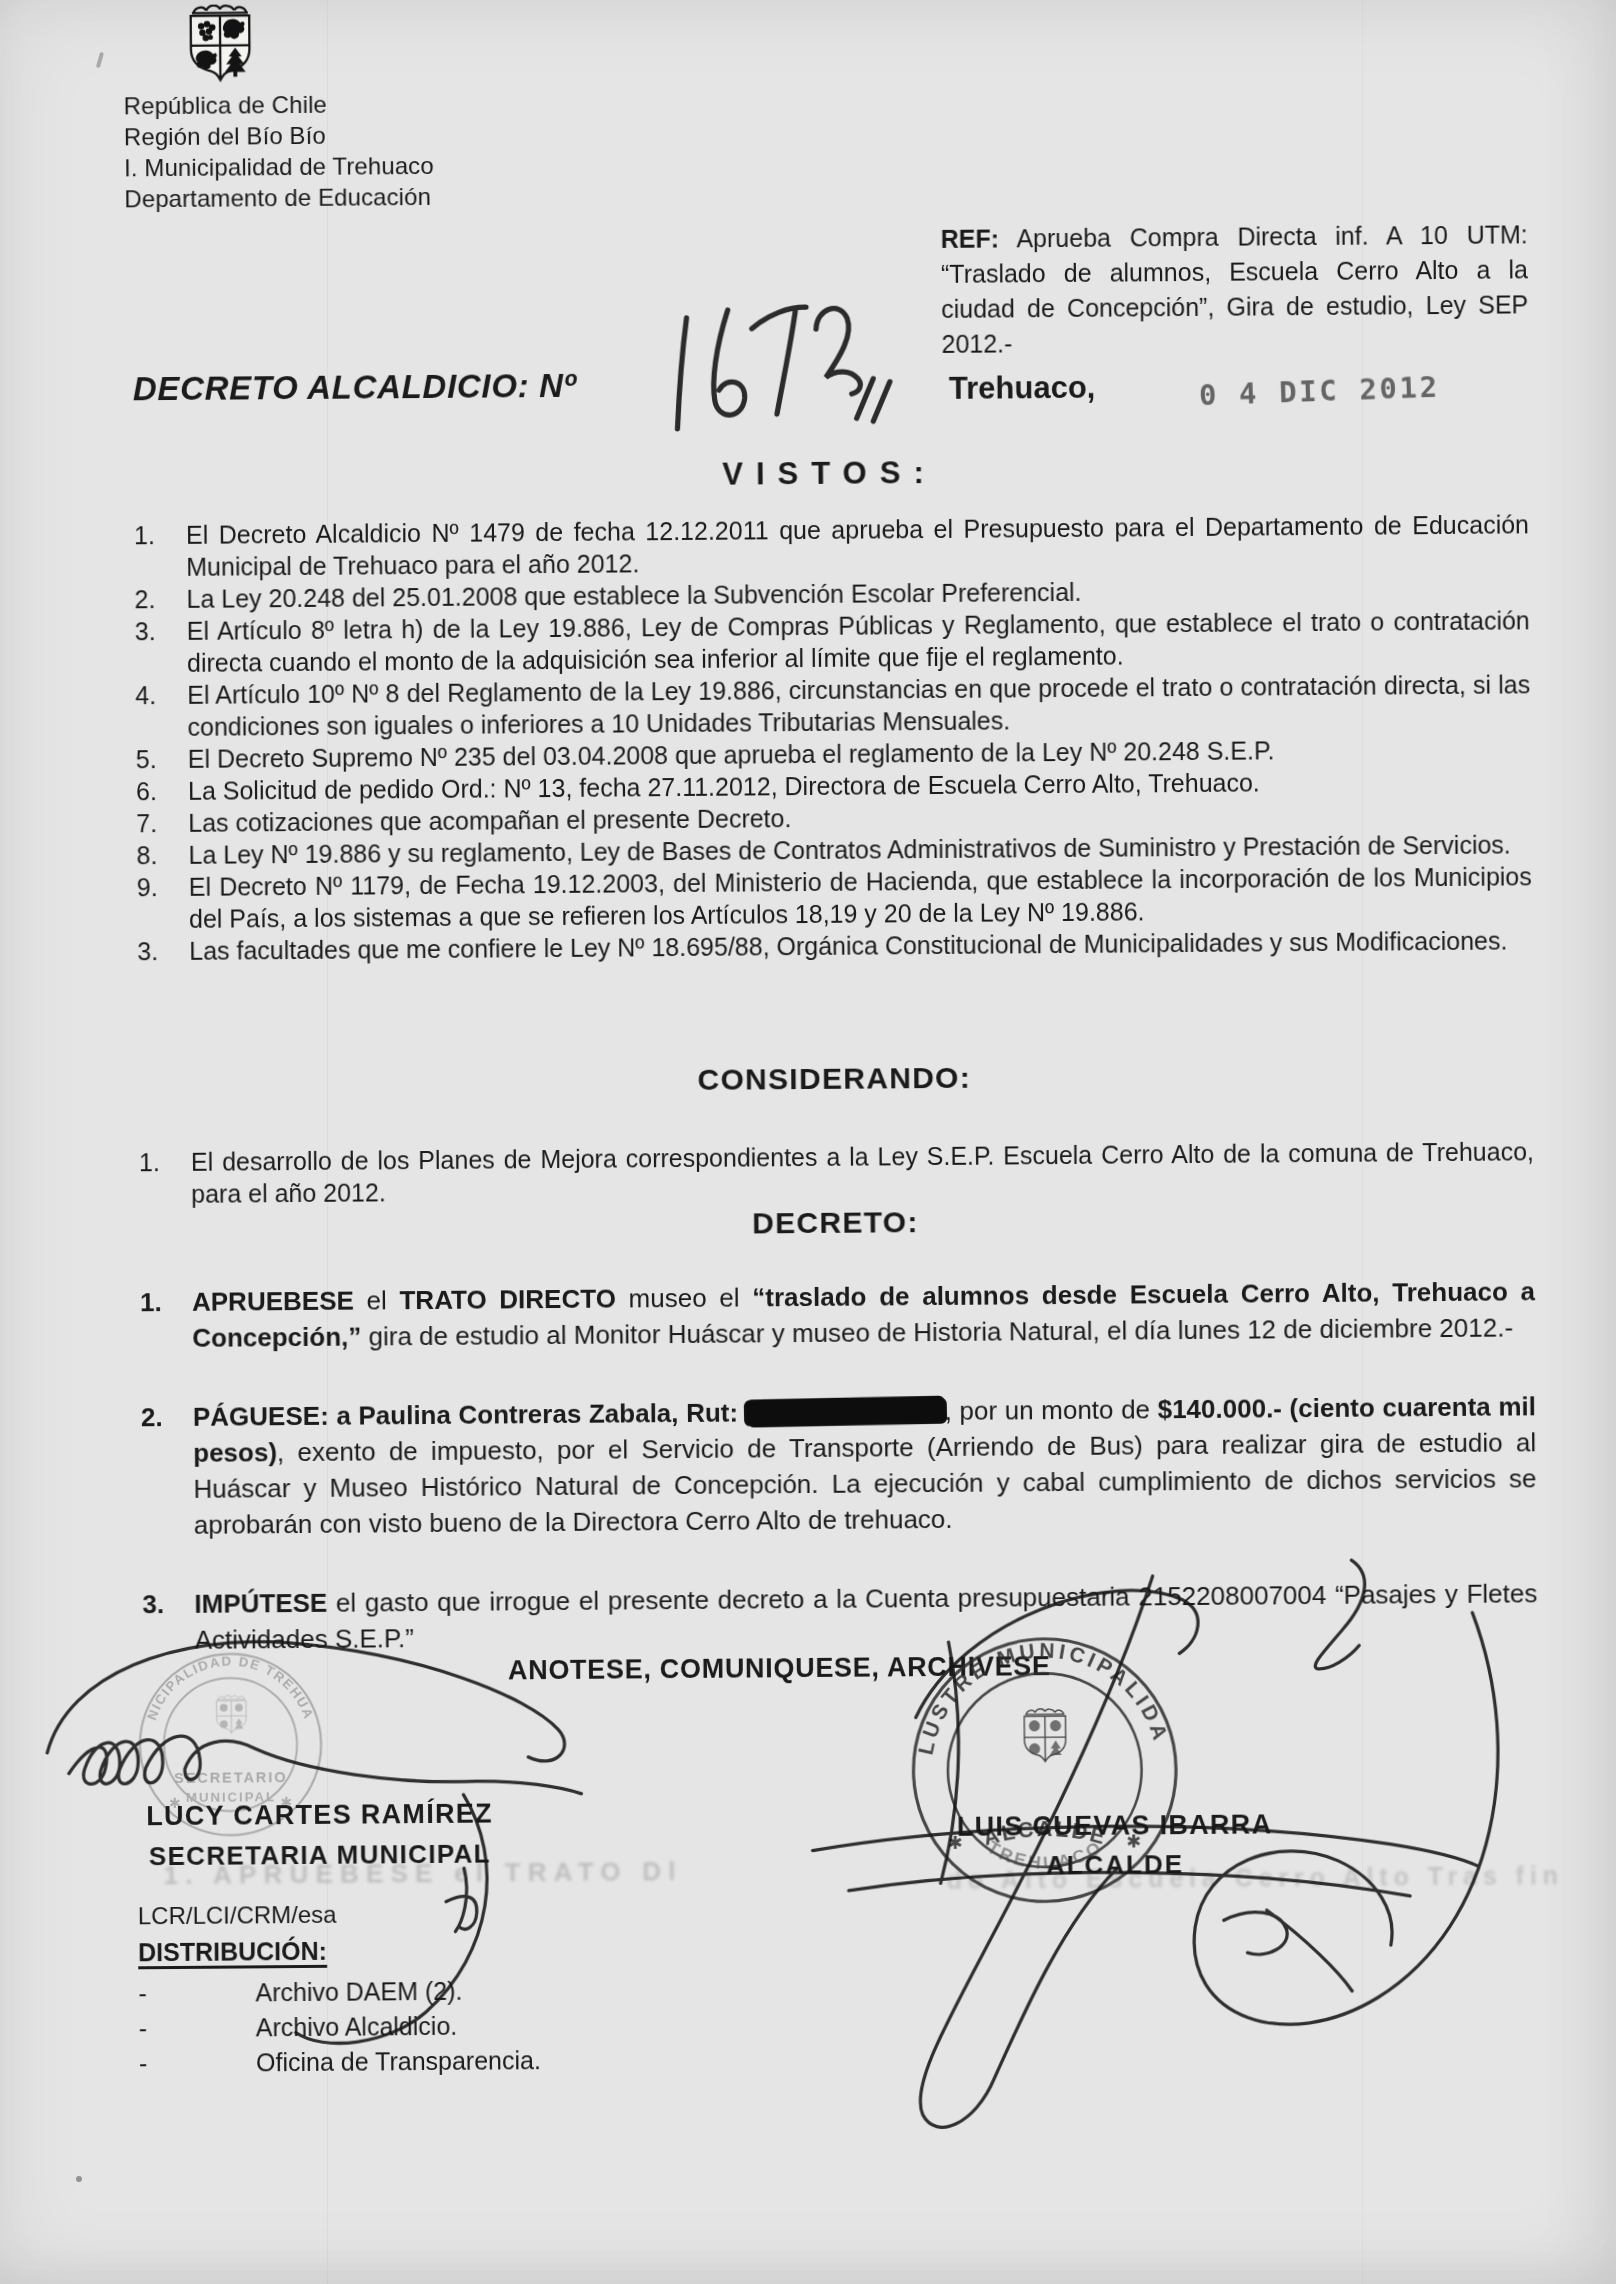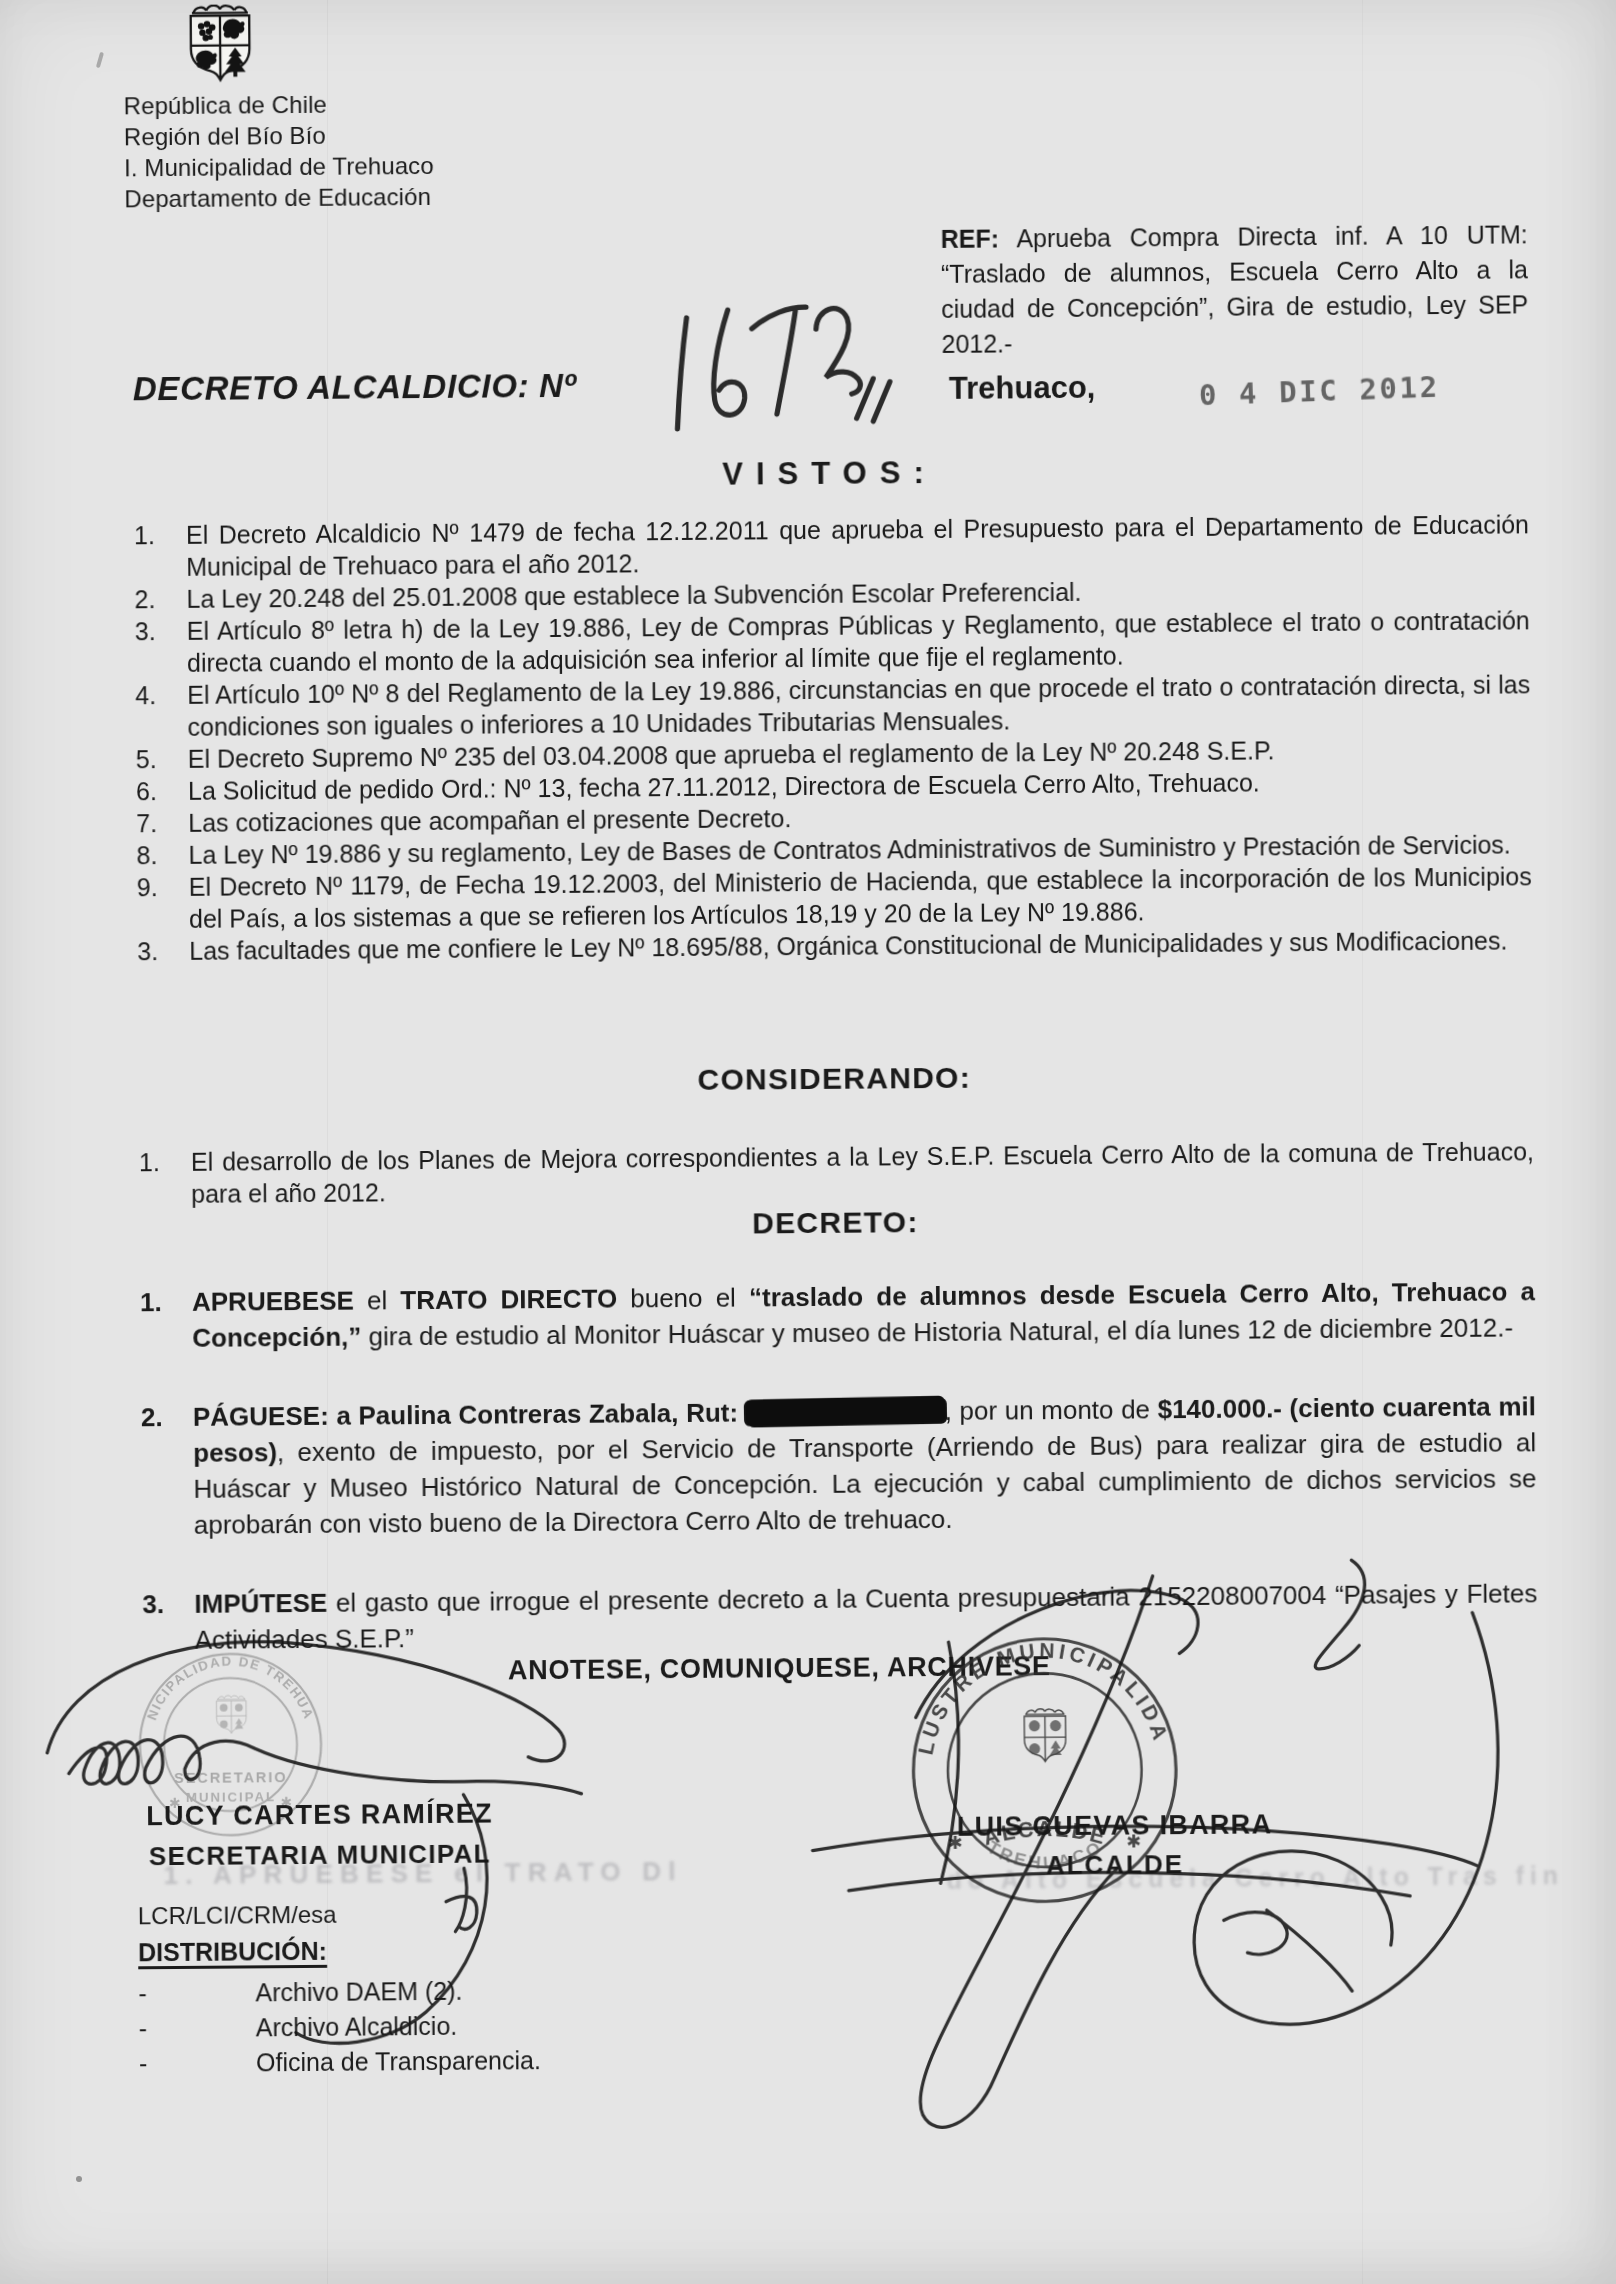--- a/index.html
+++ b/index.html
@@ -167,21 +167,21 @@
         <span class="n">1.</span>
         <span class="t">El desarrollo de los Planes de Mejora correspondientes a la Ley S.E.P. Escuela Cerro Alto de la comuna de Trehuaco, para el año 2012.</span>
       </div>
       </div>
 
     <div class="abs sec-title decreto-title">DECRETO:</div>
     <div class="abs list dlist">
 
     <div class="item">
         <span class="n b">1.</span>
-        <span class="t"><span class="b">APRUEBESE</span><span> el </span><span class="b">TRATO DIRECTO</span><span> bueno el </span><span class="b">“traslado de alumnos  desde Escuela Cerro Alto, Trehuaco a Concepción,”</span><span> gira de estudio al Monitor Huáscar y museo de Historia Natural, el día lunes 12 de diciembre 2012.-</span></span>
+        <span class="t"><span class="b">APRUEBESE</span><span> el </span><span class="b">TRATO DIRECTO</span><span> museo el </span><span class="b">“traslado de alumnos  desde Escuela Cerro Alto, Trehuaco a Concepción,”</span><span> gira de estudio al Monitor Huáscar y museo de Historia Natural, el día lunes 12 de diciembre 2012.-</span></span>
       </div>
         <div class="item">
         <span class="n b">2.</span>
         <span class="t"><span class="b">PÁGUESE: a Paulina Contreras Zabala, Rut: </span><span class="redact"></span><span>, por un monto de </span><span class="b">$140.000.- (ciento cuarenta mil pesos)</span><span>, exento de impuesto, por el Servicio de Transporte (Arriendo de Bus) para realizar gira de estudio al Huáscar y Museo Histórico Natural de Concepción. La ejecución y cabal cumplimiento de dichos servicios se aprobarán con visto bueno de la Directora Cerro Alto de trehuaco.</span></span>
       </div>
         <div class="item">
         <span class="n b">3.</span>
         <span class="t"><span class="b">IMPÚTESE</span><span> el gasto que irrogue el presente decreto a la Cuenta presupuestaria 2152208007004 “Pasajes y Fletes Actividades S.E.P.”</span></span>
       </div>
       </div>

